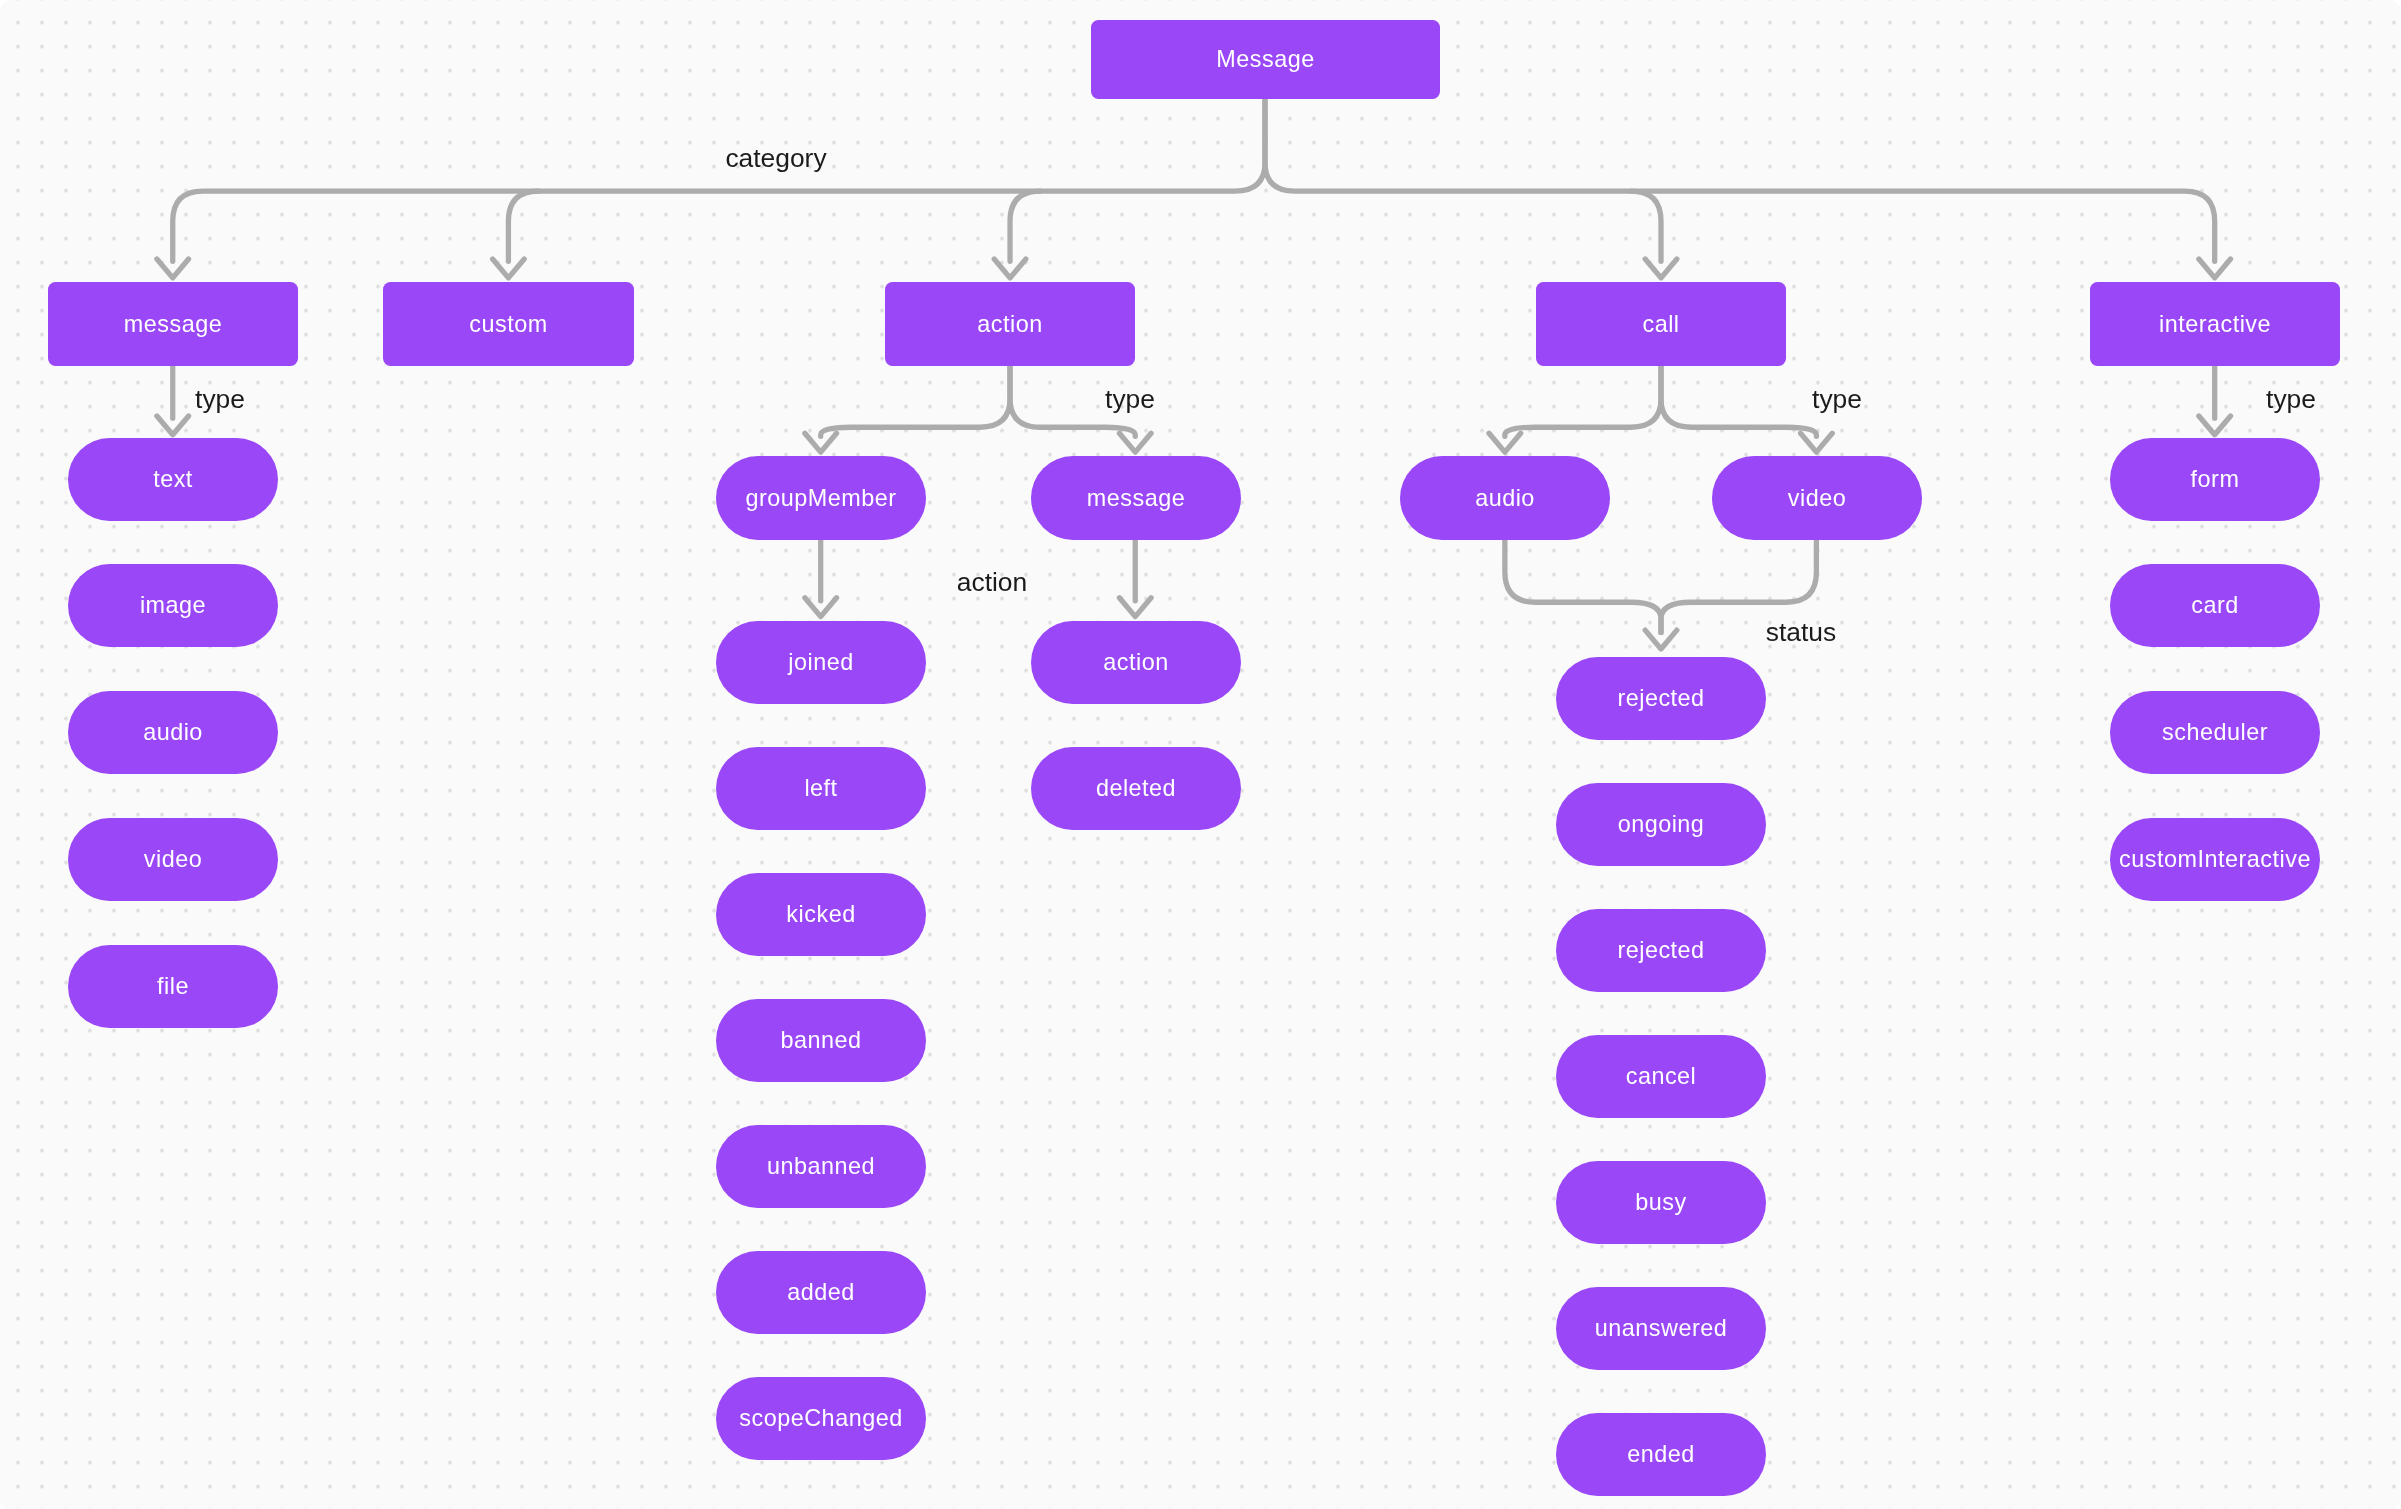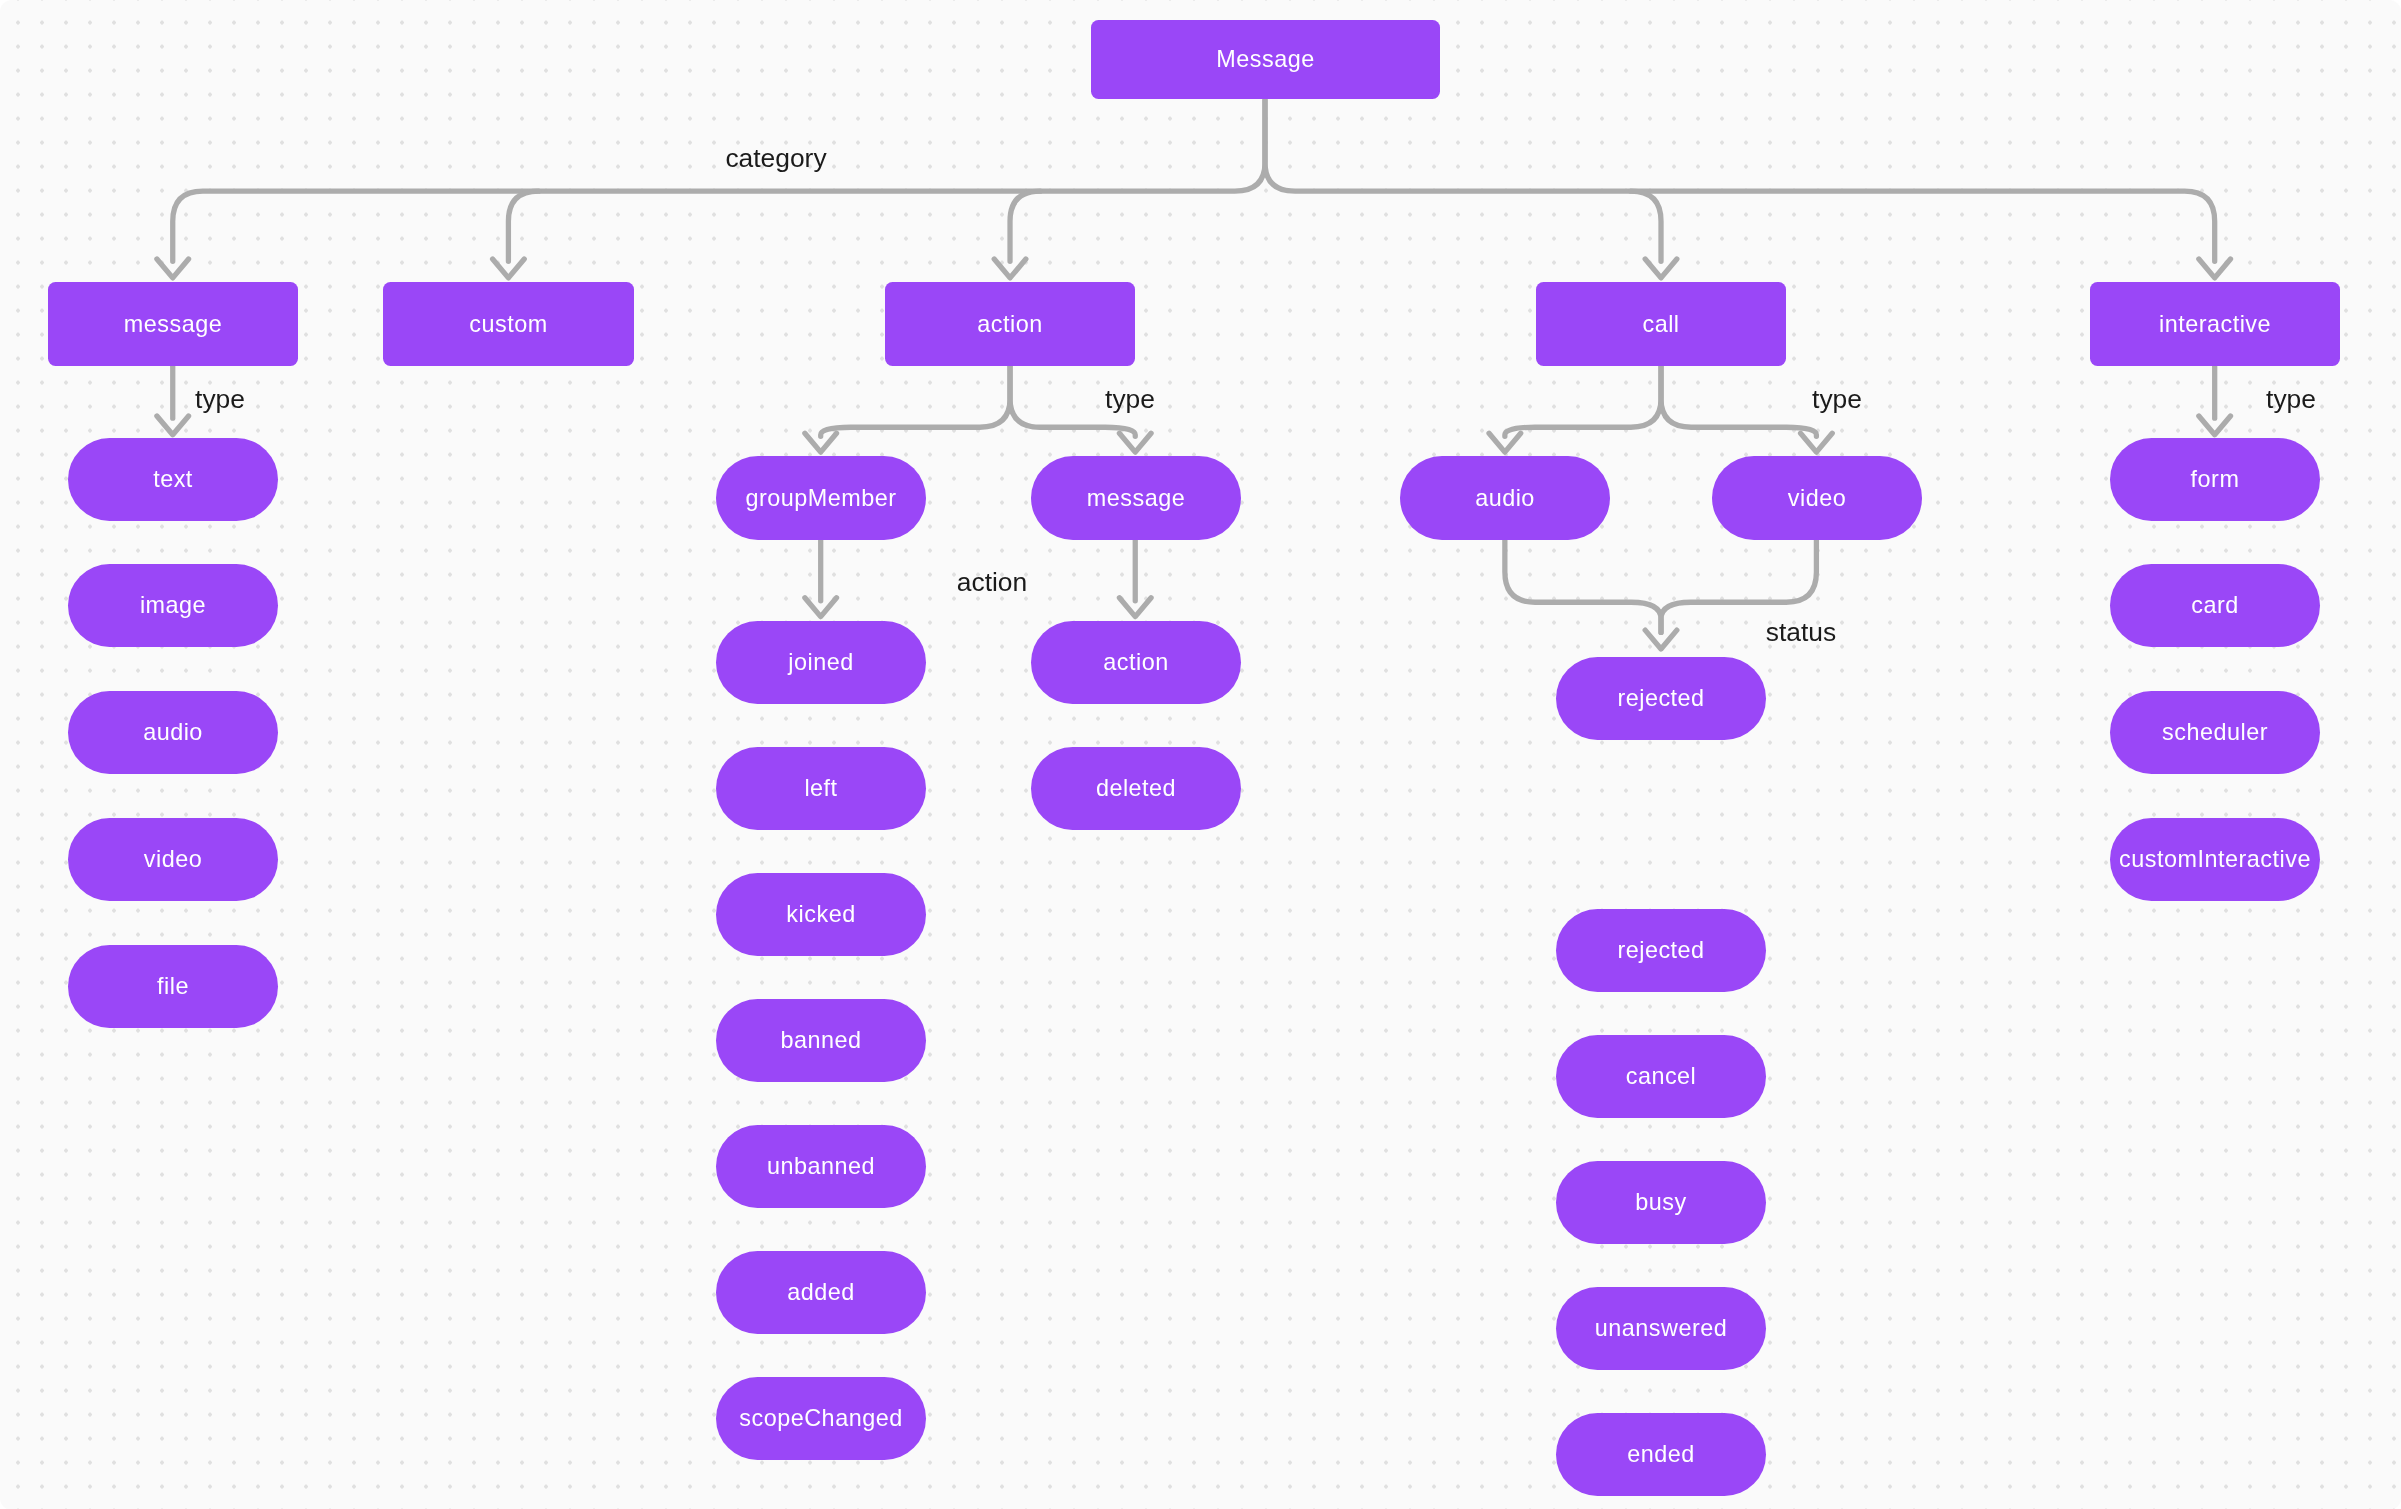--- a/index.html
+++ b/index.html
@@ -135,20 +135,23 @@
     </div>
     <div class="node pill" style="left: 1400px; top: 456px; width: 210px; height: 84px;">
       <span>audio</span>
     </div>
     <div class="node pill" style="left: 1712px; top: 456px; width: 210px; height: 84px;">
       <span>video</span>
     </div>
     <div class="node pill" style="left: 1556px; top: 657px; width: 210px; height: 83px;">
       <span>rejected</span>
     </div>
+    <div class="node pill" style="left: 1556px; top: 783px; width: 210px; height: 83px;">
+      <span>ongoing</span>
+    </div>
     <div class="node pill" style="left: 1556px; top: 909px; width: 210px; height: 83px;">
       <span>rejected</span>
     </div>
     <div class="node pill" style="left: 1556px; top: 1035px; width: 210px; height: 83px;">
       <span>cancel</span>
     </div>
     <div class="node pill" style="left: 1556px; top: 1161px; width: 210px; height: 83px;">
       <span>busy</span>
     </div>
     <div class="node pill" style="left: 1556px; top: 1287px; width: 210px; height: 83px;">

